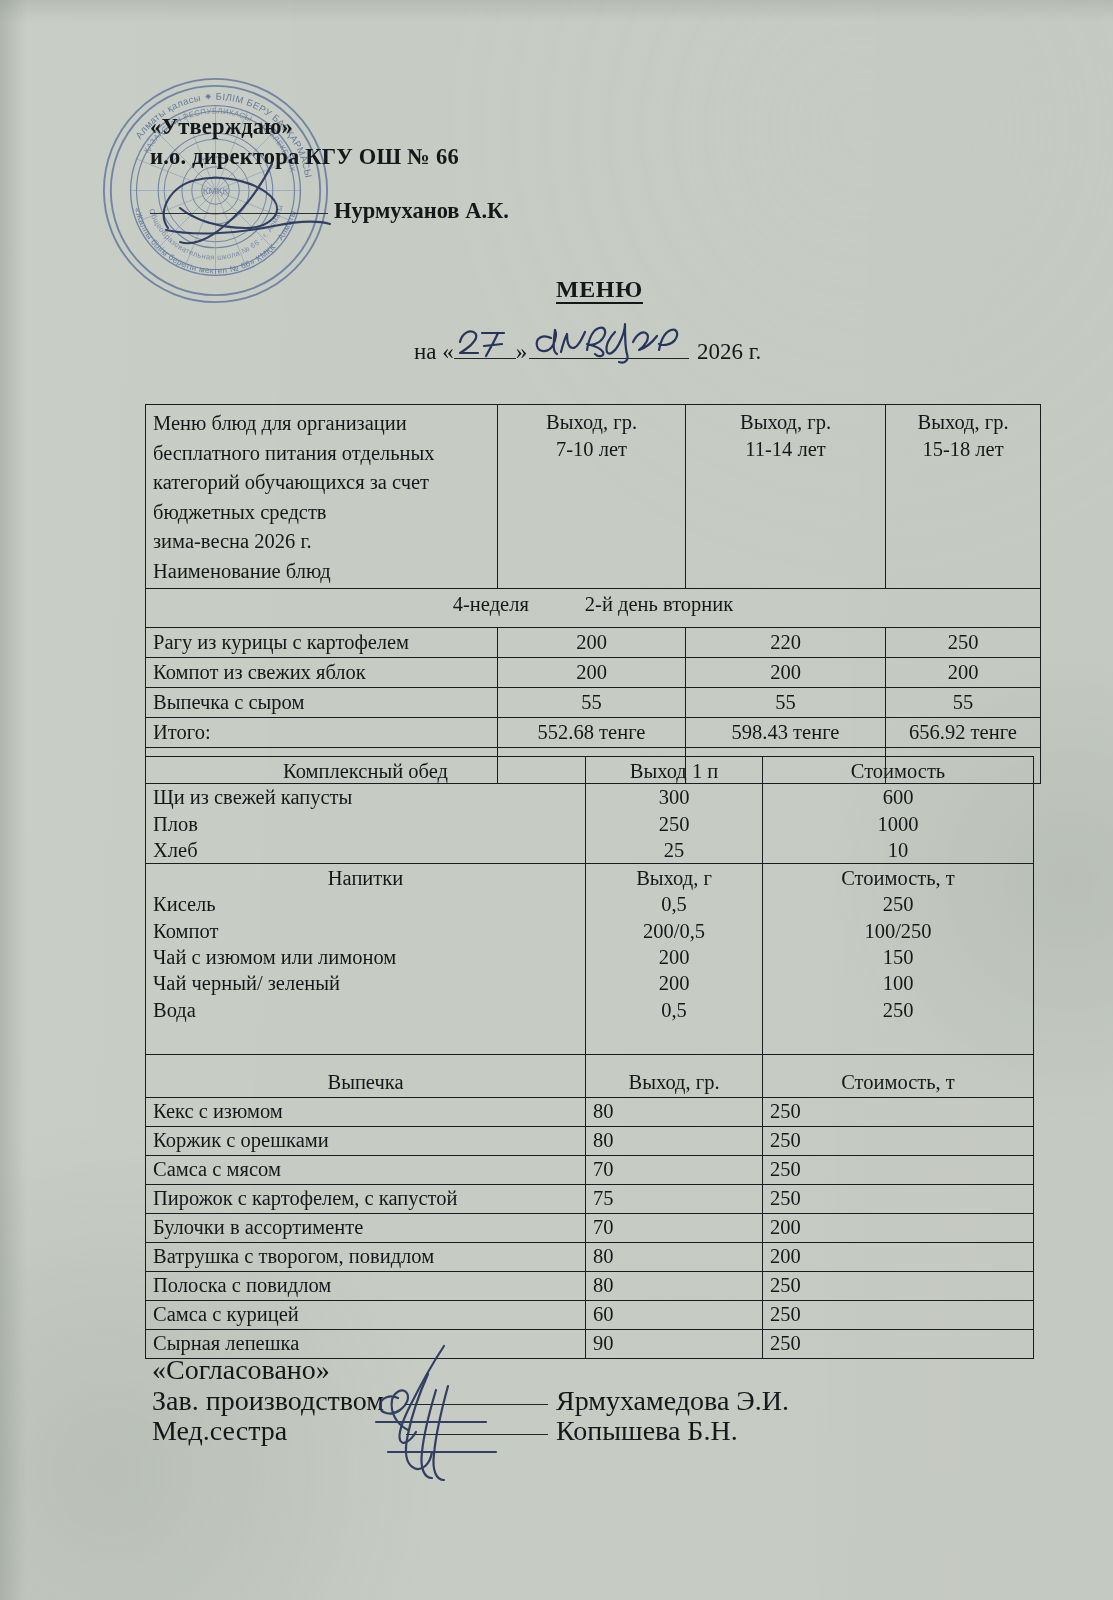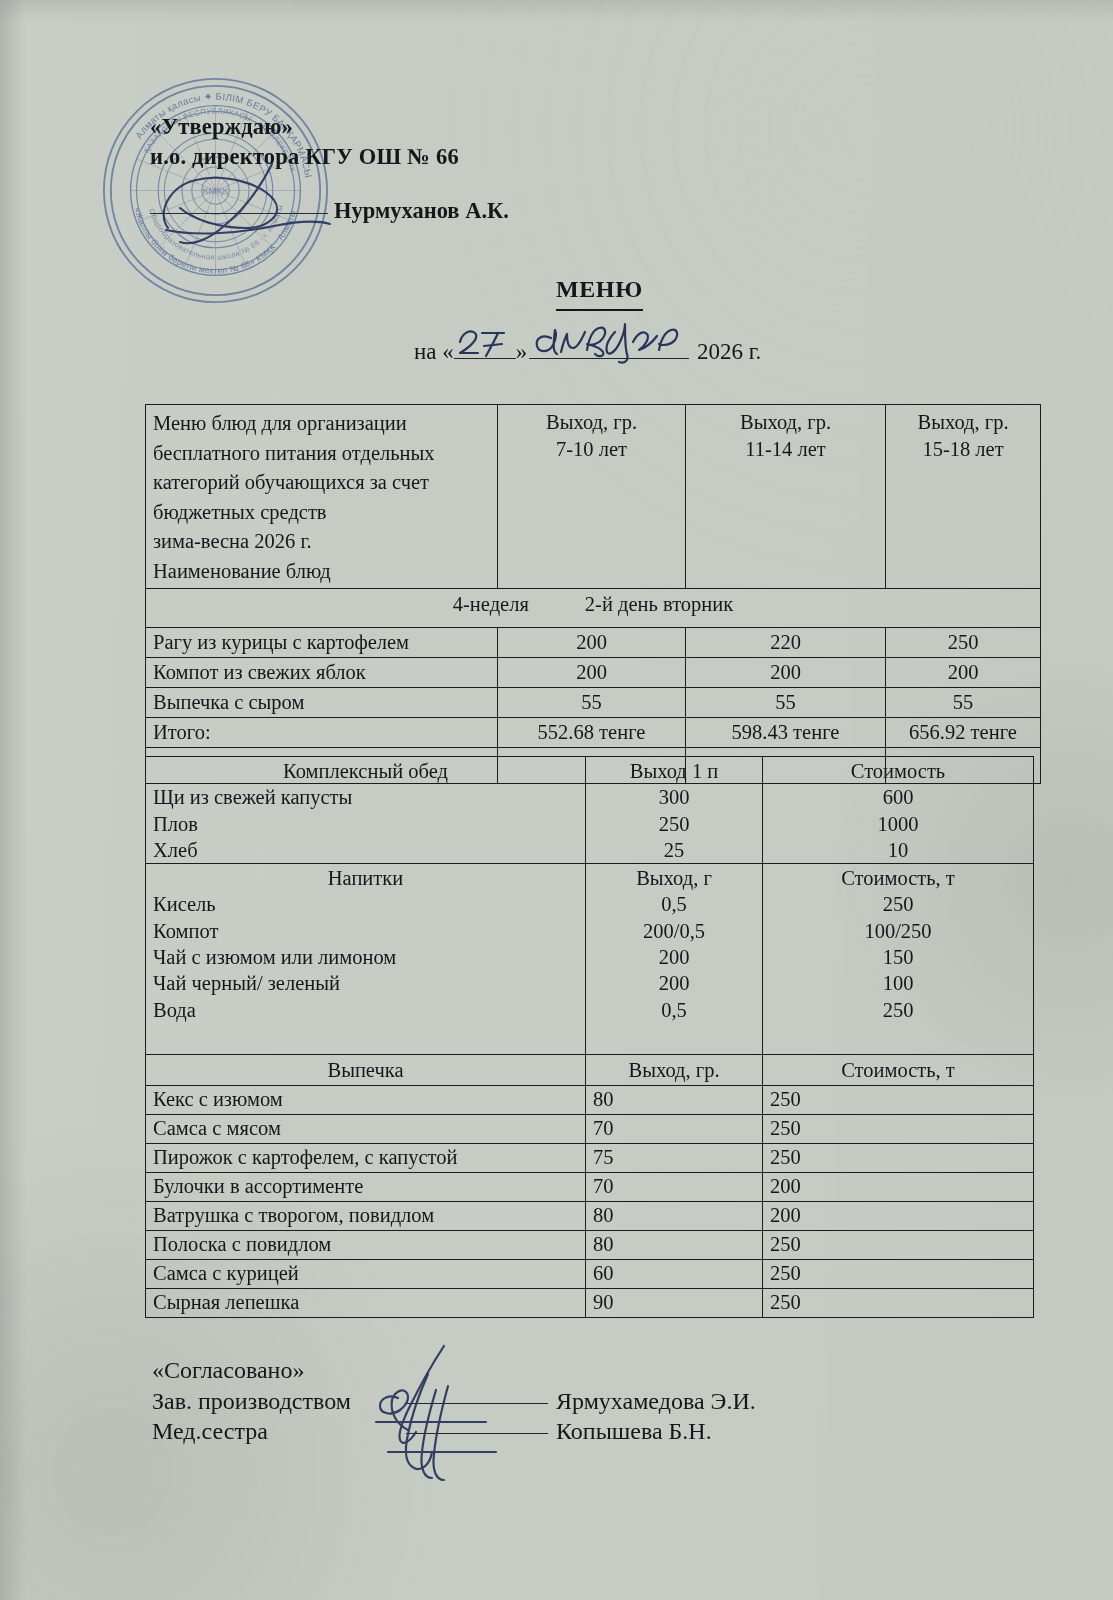--- a/index.html
+++ b/index.html
@@ -86,21 +86,21 @@
 
   .menu-title {
     position: absolute;
     left: 556px;
     top: 276px;
     z-index: 4;
     font-size: 24px;
     font-weight: bold;
     letter-spacing: .6px;
     border-bottom: 2.4px solid #14171a;
-    padding-bottom: 7px;
+    padding-bottom: 0;
     line-height: 26px;
   }
 
   .date-line {
     position: absolute;
     left: 414px;
     top: 332px;
     z-index: 4;
     font-size: 23px;
     white-space: nowrap;
@@ -154,36 +154,36 @@
   #table-budget .week-row .wk { display: inline-block; }
   #table-budget .week-row .wk-week { margin-right: 56px; }
   #table-budget .blank-row td { height: 33px; }
 
   
   #table-menu { left: 145px; top: 756px; width: 888px; }
   #table-menu .c-name { width: 440px; }
   #table-menu .c-out  { width: 177px; }
   #table-menu .c-cost { width: 271px; }
   #table-menu td { padding: 0px 7px 1px; }
-  #table-menu .sec-head td { text-align: center; padding-top: 2px; }
+  #table-menu .sec-head td { text-align: center; padding-top: 14px; }
   #table-menu .sec-head td.sec-label { text-align: center; }
   #table-menu td.item { text-align: left; }
   #table-menu td.num  { text-align: left; }
   #table-menu .group-cell { padding: 1px 7px 0; }
   #table-menu .grp-line { display: block; height: 26.3px; line-height: 26.3px; white-space: nowrap; }
   #table-menu .grp-line.ctr { text-align: center; }
   #table-menu .spacer-line { display: block; height: 31px; }
 
   
   .footer {
     position: absolute;
     left: 152px;
     top: 1355px;
     z-index: 4;
-    font-size: 24px;
+    font-size: 28px;
     line-height: 30px;
   }
   .footer .f-title { margin-bottom: 1px; }
   .footer .f-row { white-space: nowrap; position: relative; }
   .footer .f-label { display: inline-block; }
   .footer .f-label.w1 { min-width: 254px; }
   .footer .f-label.w2 { min-width: 254px; }
   .footer .f-rule {
     display: inline-block;
     width: 142px;
@@ -453,20 +453,25 @@
       <td class="sec-label">Выпечка</td>
       <td>Выход, гр.</td>
       <td>Стоимость, т</td>
     </tr>
     <tr>
       <td class="item">Кекс с изюмом</td>
       <td class="num">80</td>
       <td class="num">250</td>
     </tr>
     <tr>
+      <td class="item">Коржик с орешками</td>
+      <td class="num">80</td>
+      <td class="num">250</td>
+    </tr>
+    <tr>
       <td class="item">Самса с мясом</td>
       <td class="num">70</td>
       <td class="num">250</td>
     </tr>
     <tr>
       <td class="item">Пирожок с картофелем, с капустой</td>
       <td class="num">75</td>
       <td class="num">250</td>
     </tr>
     <tr>

